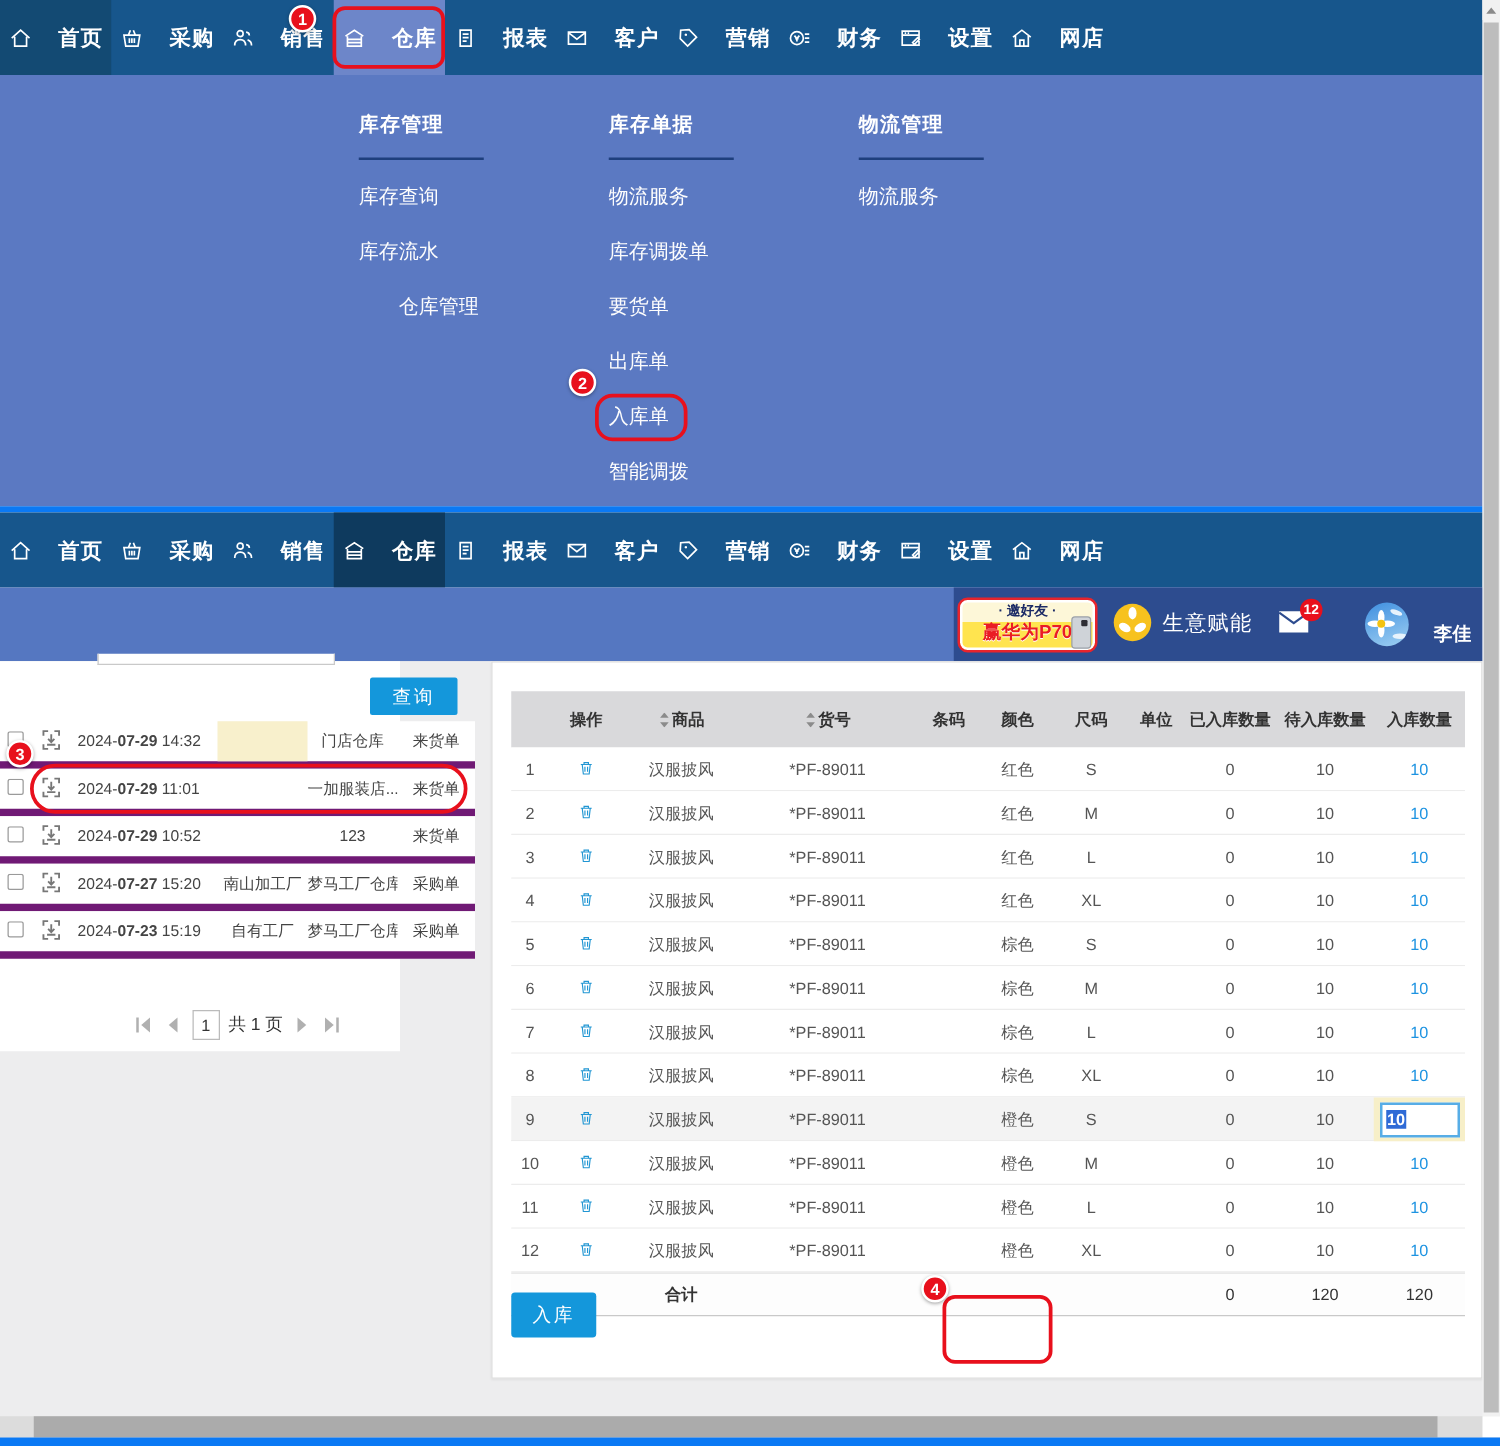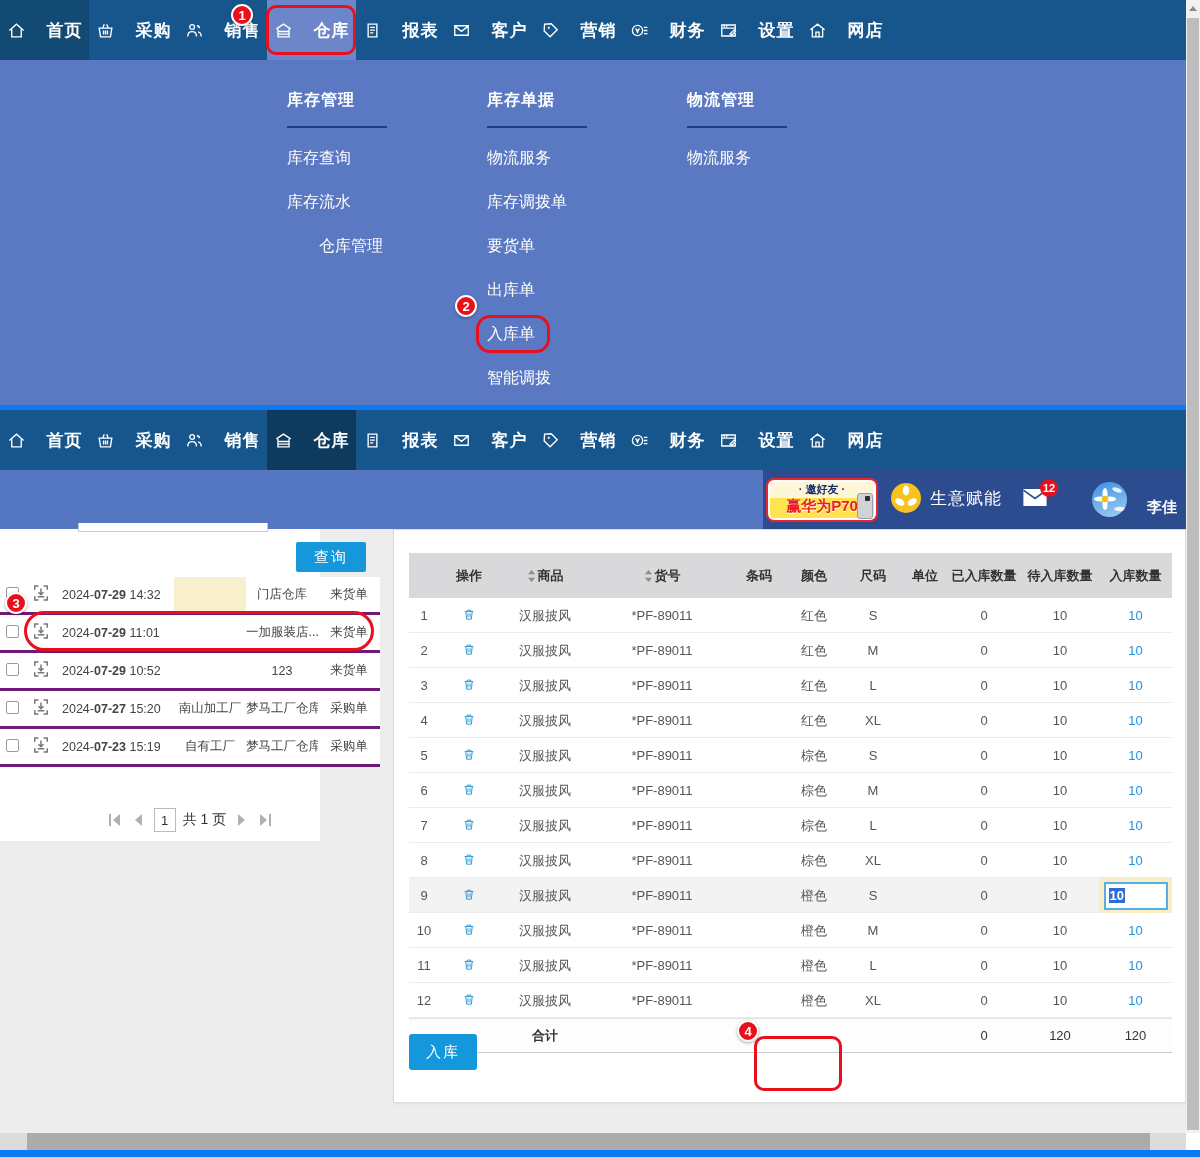--- a/index.html
+++ b/index.html
@@ -53,21 +53,21 @@
   .right-panel { left:393px; top:0; width:793px; height:574px; border:1px solid #dcdcdc; box-shadow:0 1px 2px rgba(0,0,0,.06); }
   .frag-input { position:absolute; left:78px; top:-6px; width:190px; height:9px; background:#fff; border:1px solid #c9c9c9; border-top:none; }
 
   .query-btn { position:absolute; left:296px; top:13px; width:70px; height:30px; background:#1497db; color:#fff; font-size:15px;
                border:none; border-radius:2px; cursor:pointer; letter-spacing:2px; }
 
   
   .ltable { position:absolute; left:0; top:48px; width:380px; font-size:12.5px; color:#444; }
   .lrow, .lhead { display:grid; grid-template-columns:20px 42px 112px 72px 72px 62px; align-items:center; }
   .lhead { height:32px; background:#d8d8da; font-weight:bold; color:#333; font-size:13px; }
-  .lrow { height:38px; border-bottom:3px solid #701a75; background:#fff; }
+  .lrow { height:38px; border-bottom:6px solid #701a75; background:#fff; }
   .lc { text-align:center; overflow:hidden; white-space:nowrap; }
   .lc.date { text-align:left; }
   .lc.date b { font-weight:bold; }
   .cb { width:13px; height:13px; border:1px solid #9a9a9a; border-radius:2px; background:#fff; display:inline-block; margin-left:4px; cursor:pointer; }
   .st-ic { width:20px; height:20px; stroke:#777; fill:none; stroke-width:1.8; }
   .cell-yellow { background:#f8f0cc; align-self:stretch; display:flex; align-items:center; justify-content:center; }
 
   .pager { position:absolute; left:0; top:274px; width:380px; height:34px; display:flex; align-items:center; justify-content:center; gap:7px; color:#333; font-size:14px; }
   .pic { width:16px; height:14px; fill:#b0b0b0; cursor:pointer; }
   .pinput { width:22px; height:24px; border:1px solid #bbb; text-align:center; font-size:13px; color:#333; background:#fff; }

